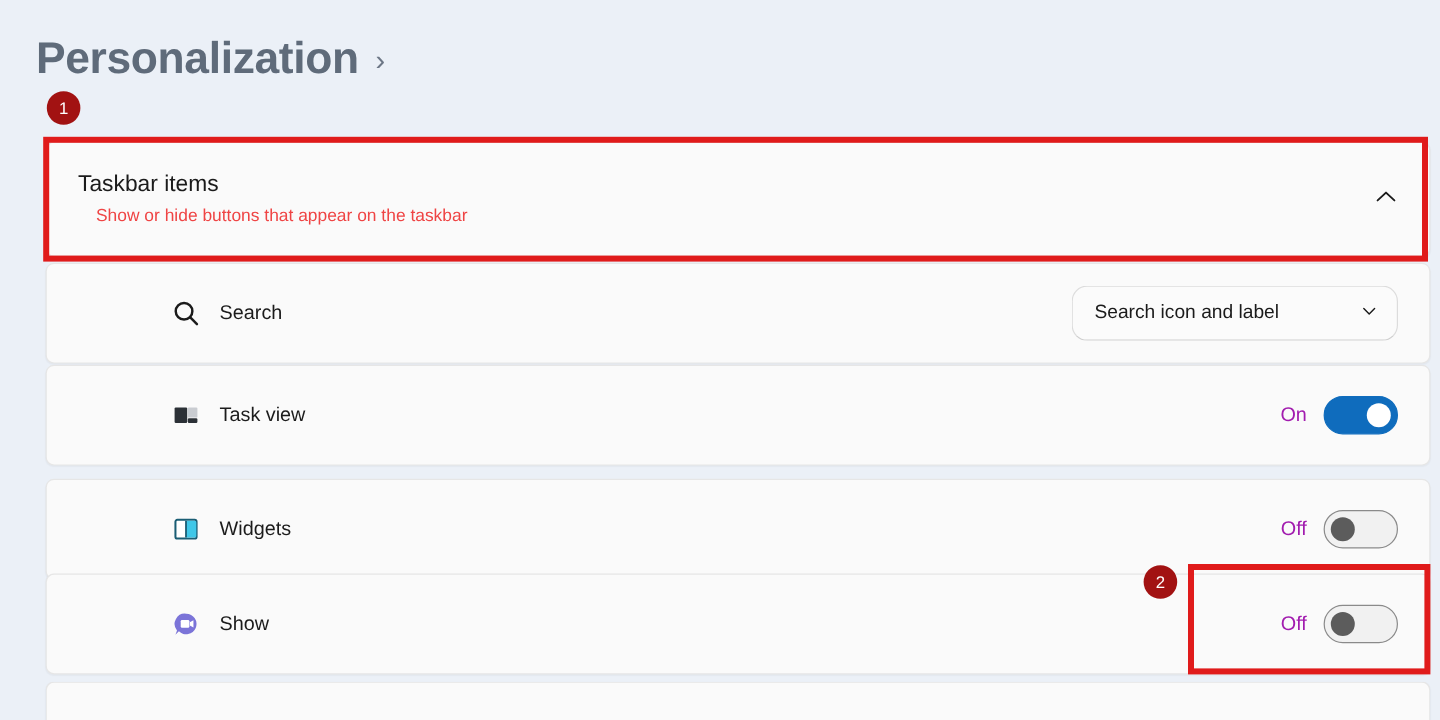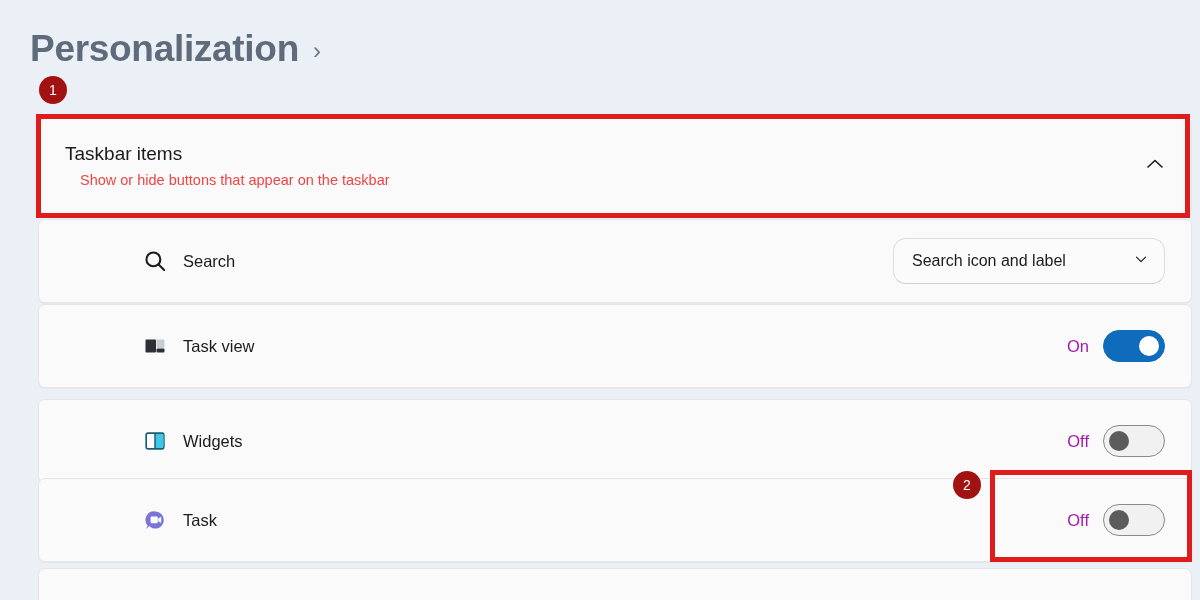--- a/index.html
+++ b/index.html
@@ -279,21 +279,21 @@
 </div>
 
 <div class="card row row-chat">
   <span class="row-icon">
     <svg width="24" height="24" viewBox="0 0 24 24">
       <path d="M12.2 3.4 a8.6 8.6 0 1 1 -6.1 14.7 L3.2 21 l1.3 -3.6 A8.6 8.6 0 0 1 12.2 3.4 Z" fill="#7b74d8"></path>
       <rect x="7.6" y="8.6" width="7.2" height="6.6" rx="1.1" fill="#ffffff"></rect>
       <path d="M15.2 10.6 L18.2 8.8 V15 L15.2 13.2 Z" fill="#ffffff"></path>
     </svg>
   </span>
-  <span class="row-label">Task</span>
+  <span class="row-label">Show</span>
   <div class="row-right">
     <span class="toggle-state">Off</span>
     <div class="toggle off">
       <span class="knob"></span>
     </div>
   </div>
 </div>
 
 <div class="card row row-next"></div>
 

